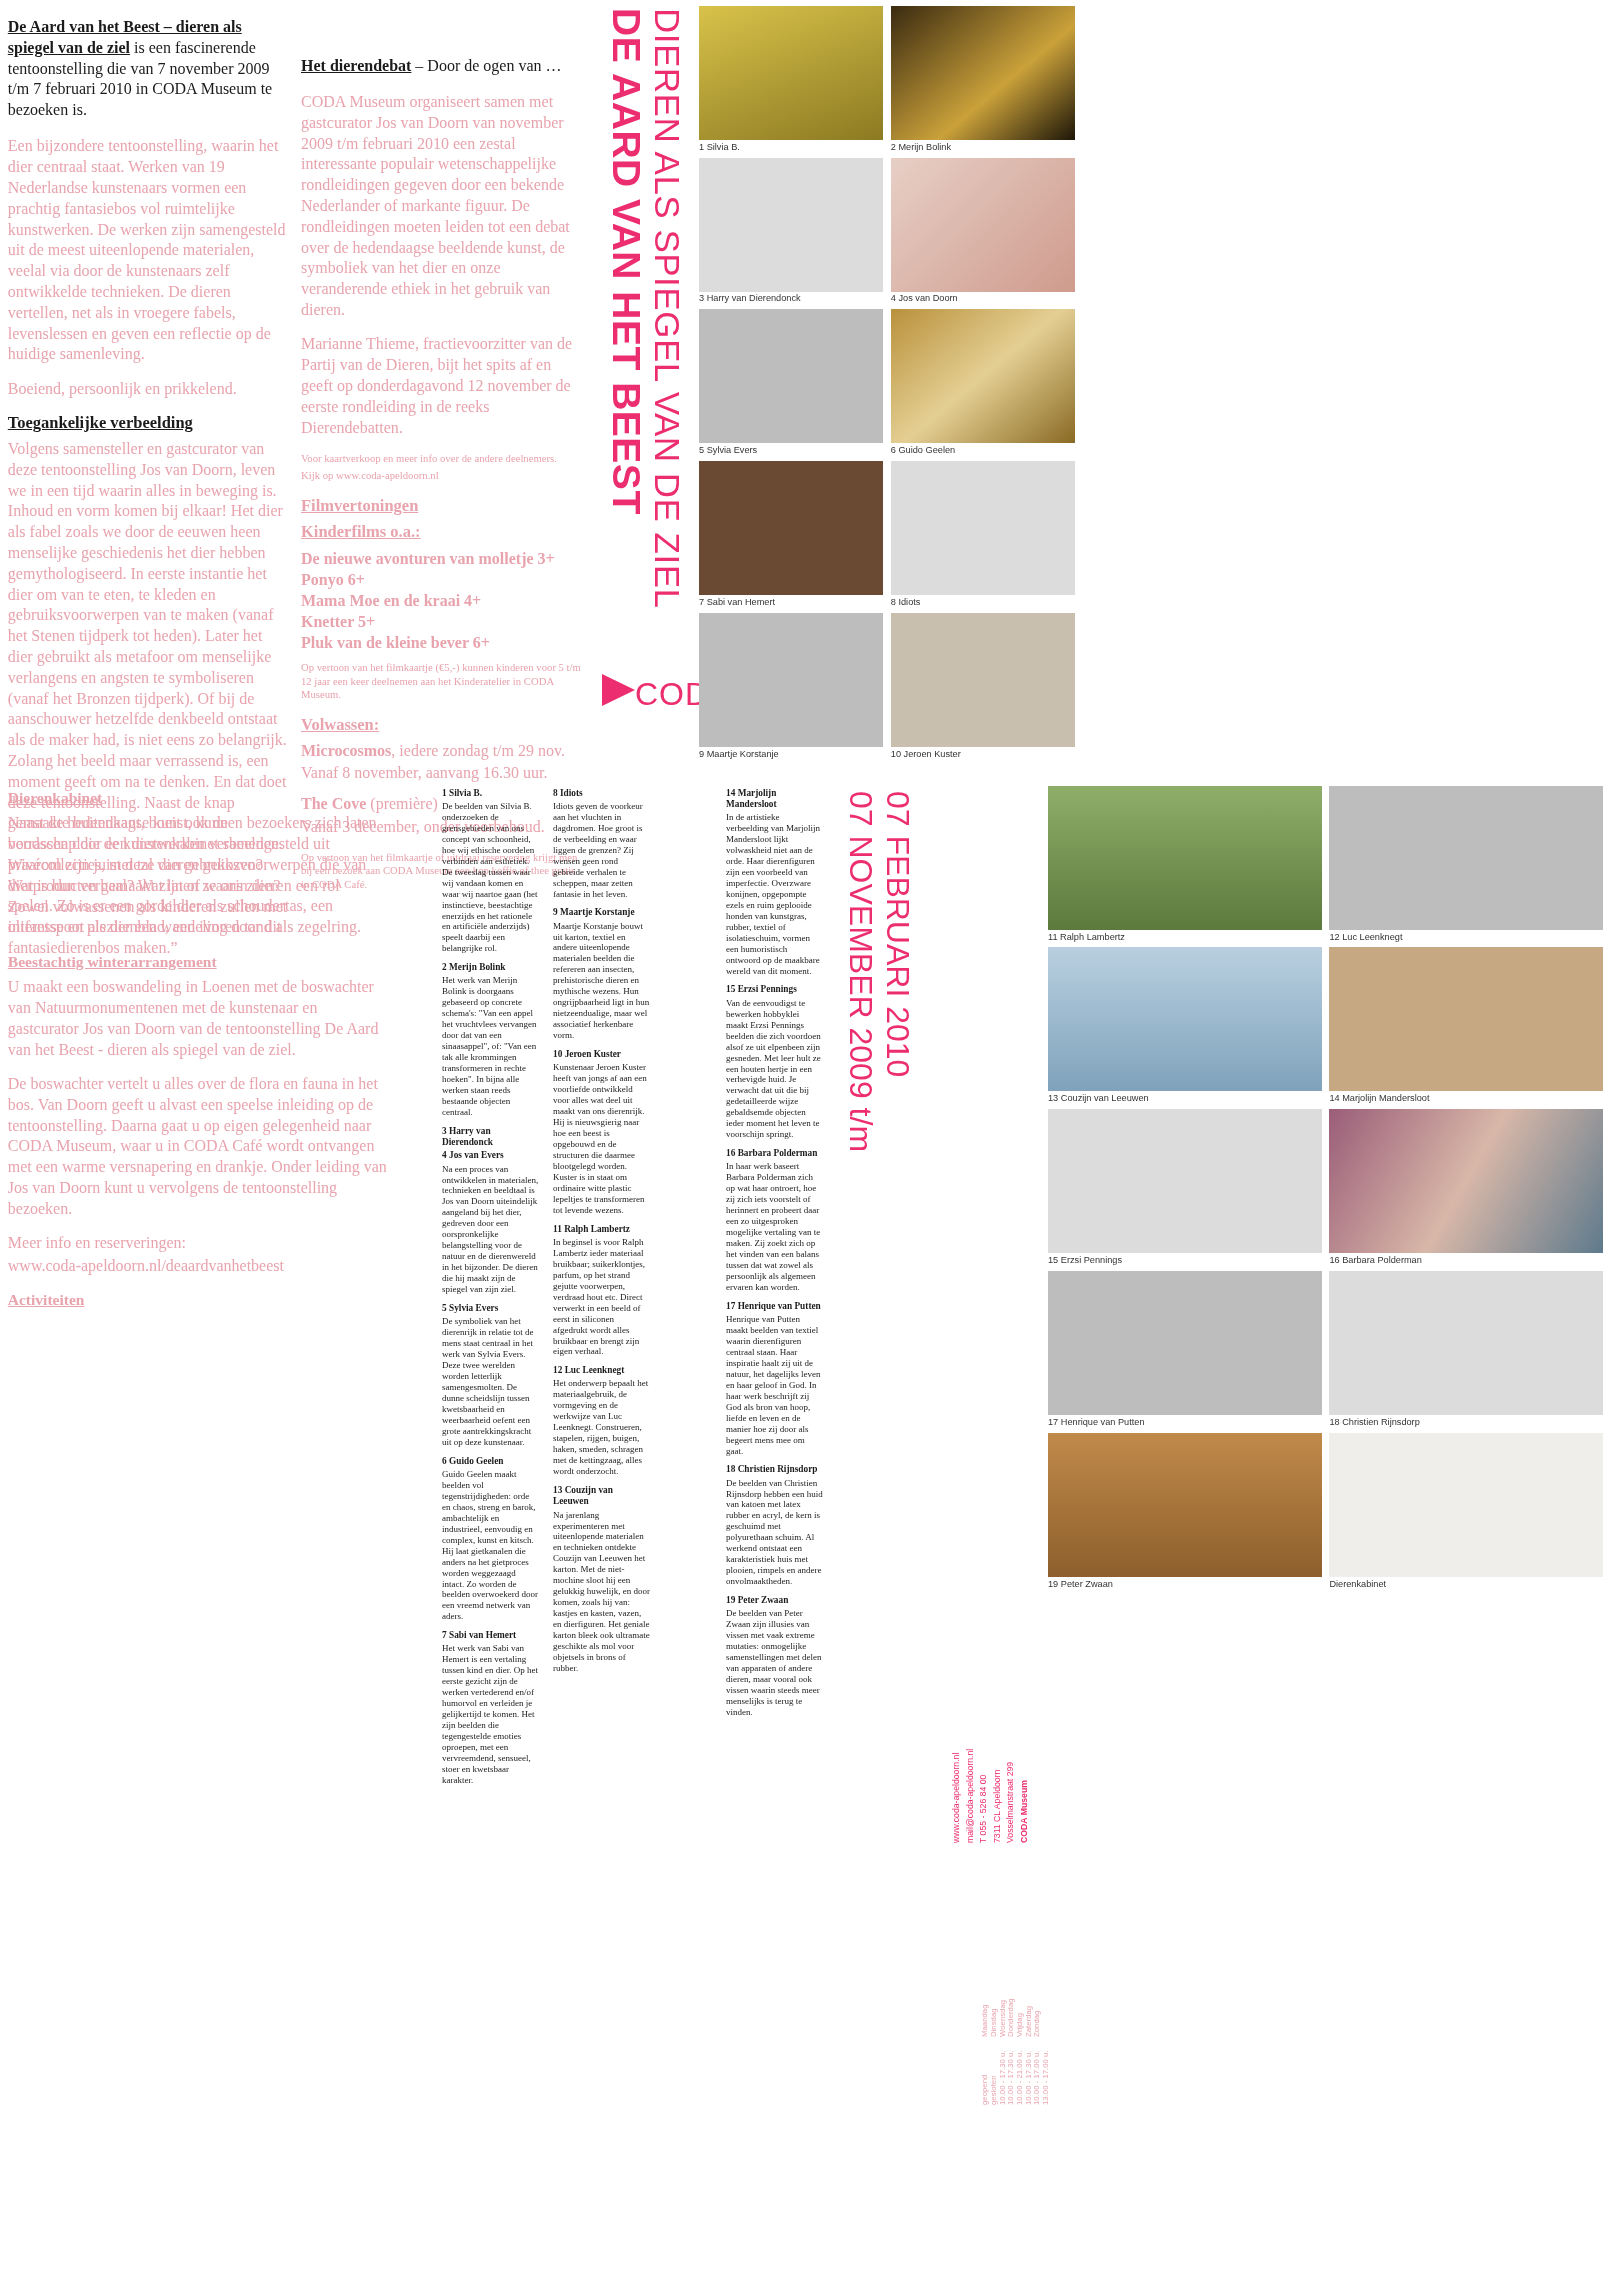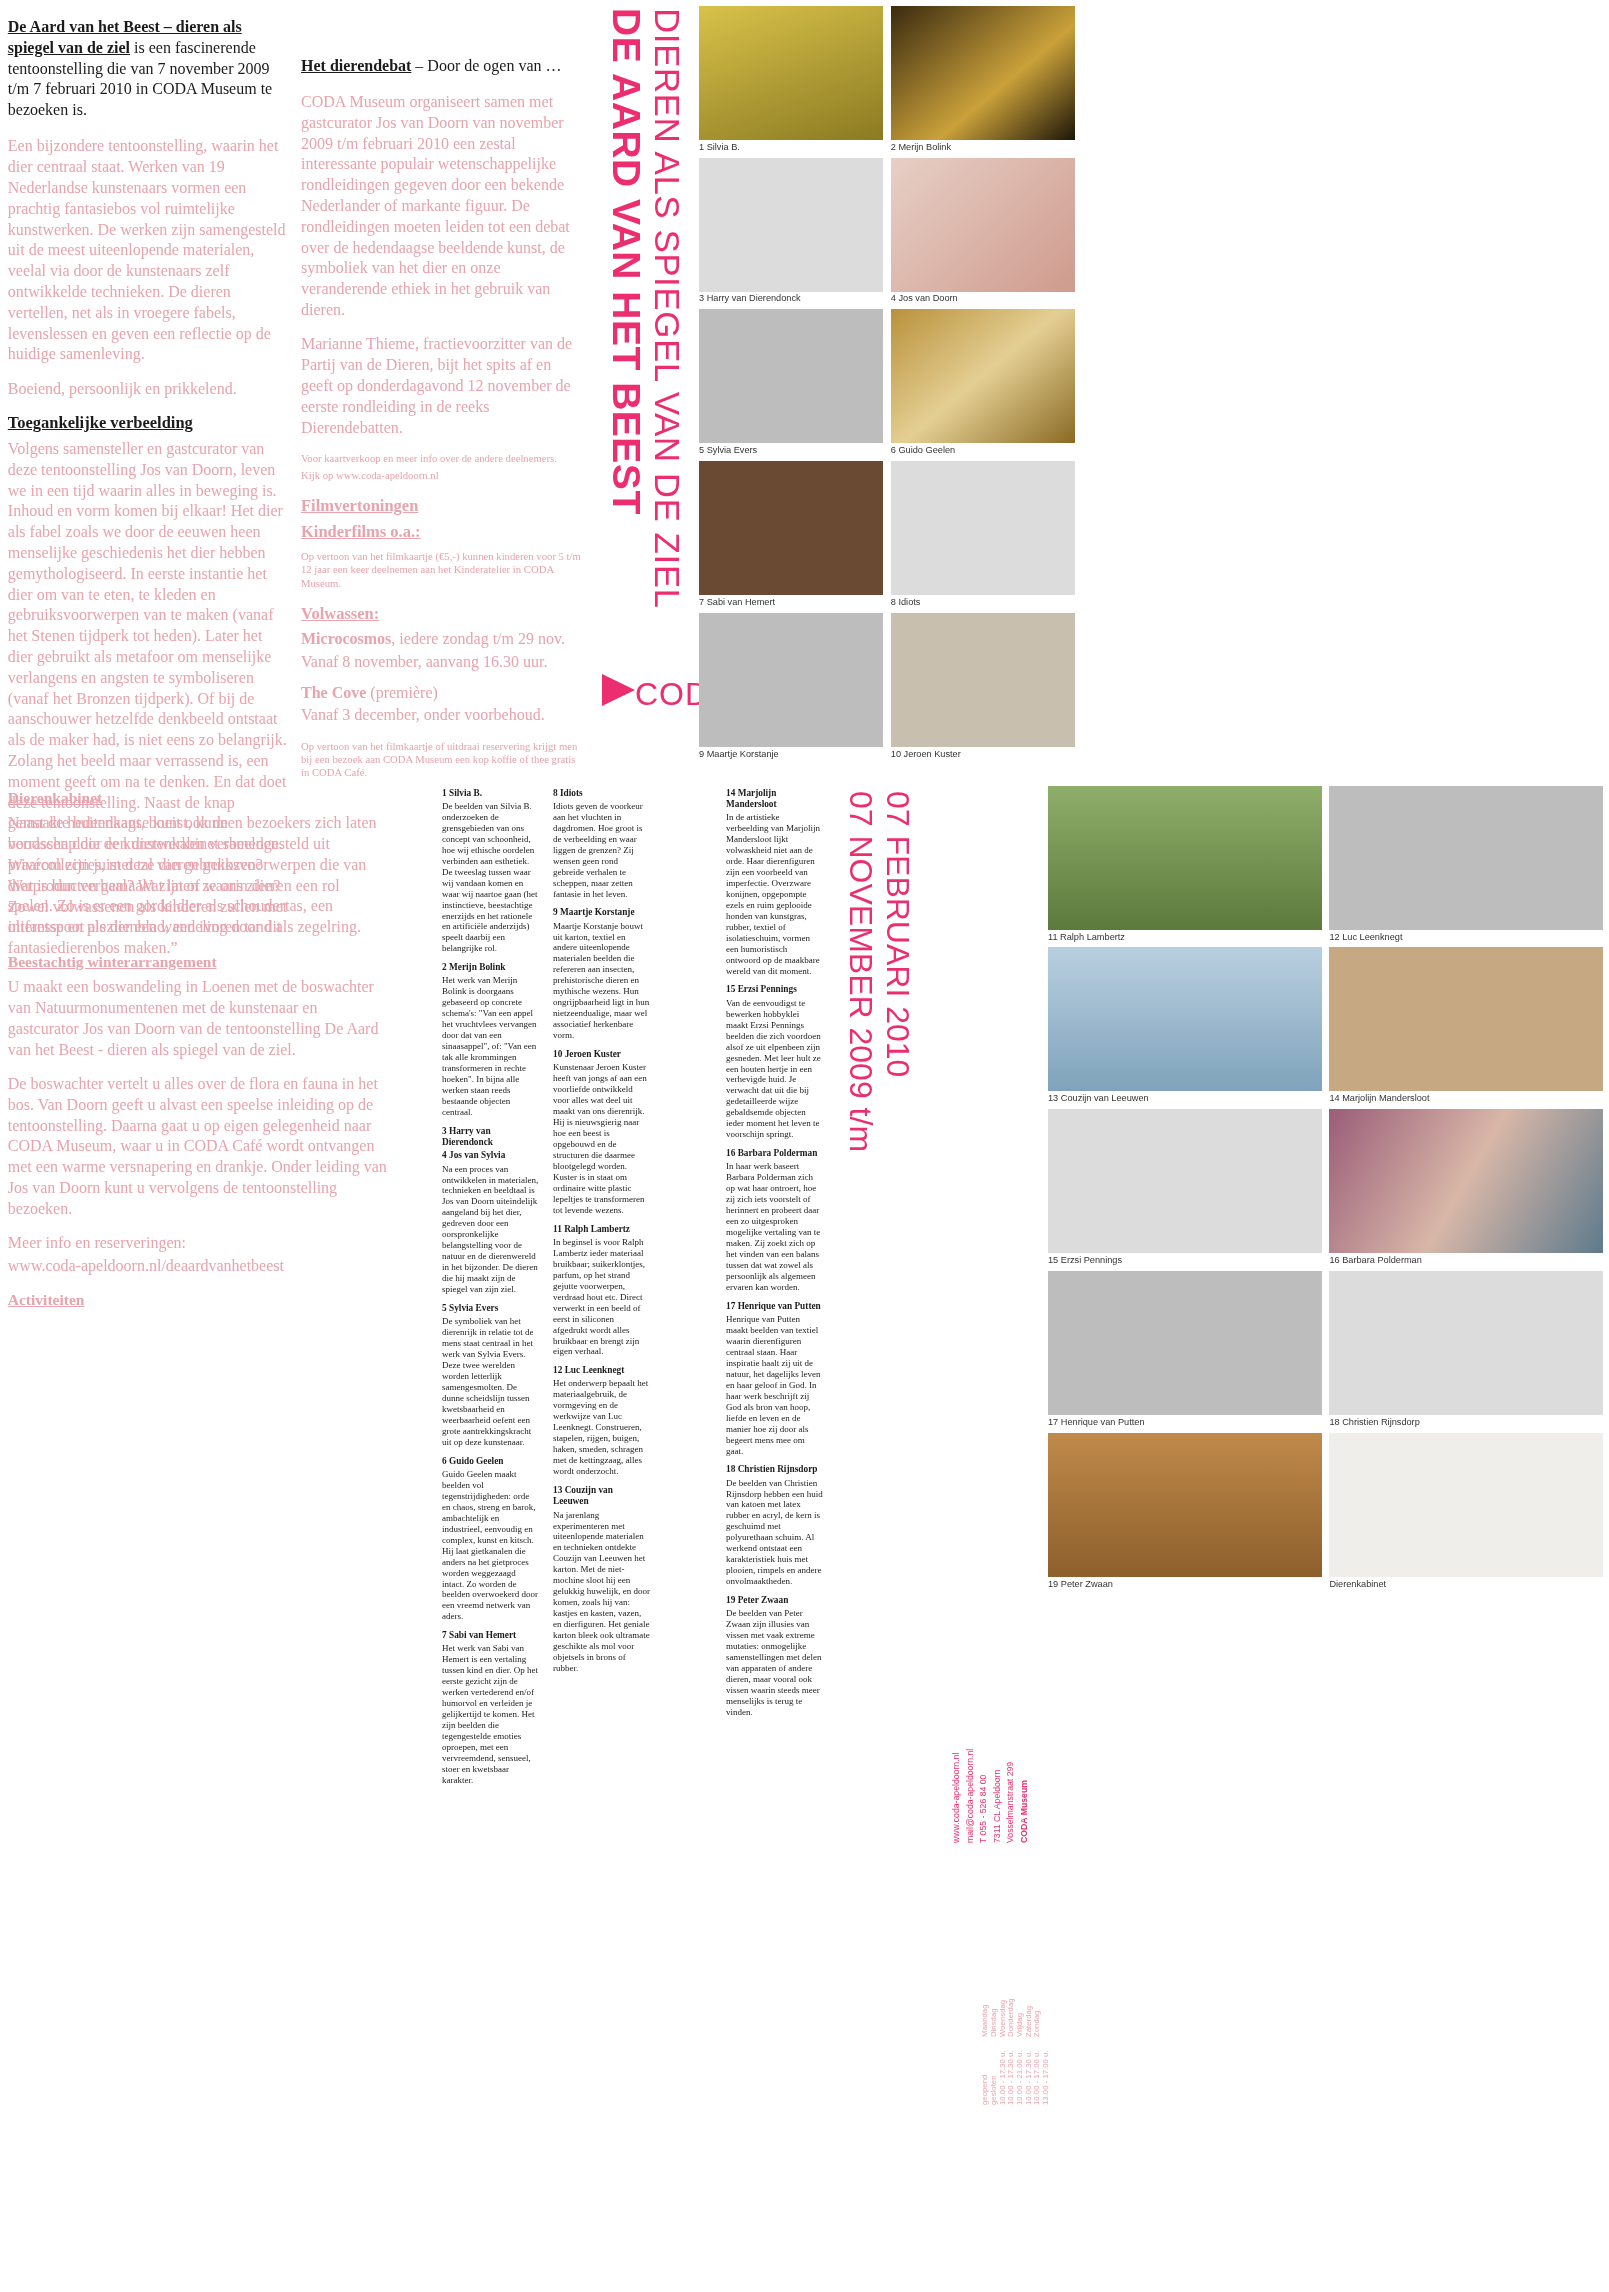--- a/index.html
+++ b/index.html
@@ -152,20 +152,27 @@
         <span class="u">Het dierendebat</span><span> – Door de ogen van …</span>
       </p>
       <p class="para">CODA Museum organiseert samen met gastcurator Jos van Doorn van november 2009 t/m februari 2010 een zestal interessante populair wetenschappelijke rondleidingen gegeven door een bekende Nederlander of markante figuur. De rondleidingen moeten leiden tot een debat over de hedendaagse beeldende kunst, de symboliek van het dier en onze veranderende ethiek in het gebruik van dieren.</p>
       <p class="para">Marianne Thieme, fractievoorzitter van de Partij van de Dieren, bijt het spits af en geeft op donderdagavond 12 november de eerste rondleiding in de reeks Dierendebatten.</p>
       <p class="para small">Voor kaartverkoop en meer info over de andere deelnemers.</p>
       <p class="para small" style="margin-top:-9.7px">Kijk op www.coda-apeldoorn.nl</p>
 
       <div class="hd">Filmvertoningen</div>
 
       <div class="hd">Kinderfilms o.a.:</div>
+      <div class="filmlist">
+        <div>De nieuwe avonturen van molletje 3+</div>
+        <div>Ponyo 6+</div>
+        <div>Mama Moe en de kraai 4+</div>
+        <div>Knetter 5+</div>
+        <div>Pluk van de kleine bever 6+</div>
+      </div>
       <p class="para small" style="margin-top:7.8px">Op vertoon van het filmkaartje (€5,-) kunnen kinderen voor 5 t/m 12 jaar een keer deelnemen aan het Kinderatelier in CODA Museum.</p>
 
       <div class="hd">Volwassen:</div>
       <p class="para" style="margin-bottom:1.9px">
         <span class="b">Microcosmos</span><span>, iedere zondag t/m 29 nov.</span>
       </p>
       <p class="para" style="margin-bottom:9.7px">Vanaf 8 november, aanvang 16.30 uur.</p>
       <p class="para" style="margin-bottom:1.9px">
         <span class="b">The Cove</span><span> (première)</span>
       </p>
@@ -251,21 +258,21 @@
 
       <div class="hd">Activiteiten</div>
     </div>
 
     <div class="micro mc1">
       <h4><span>1</span> <span>Silvia B.</span></h4>
       <p>De beelden van Silvia B. onderzoeken de grensgebieden van ons concept van schoonheid, hoe wij ethische oordelen verbinden aan esthetiek. De tweeslag tussen waar wij vandaan komen en waar wij naartoe gaan (het instinctieve, beestachtige enerzijds en het rationele en artificiële anderzijds) speelt daarbij een belangrijke rol.</p>
       <h4><span>2</span> <span>Merijn Bolink</span></h4>
       <p>Het werk van Merijn Bolink is doorgaans gebaseerd op concrete schema's: "Van een appel het vruchtvlees vervangen door dat van een sinaasappel", of: "Van een tak alle krommingen transformeren in rechte hoeken". In bijna alle werken staan reeds bestaande objecten centraal.</p>
       <h4><span>3</span> <span>Harry van Dierendonck</span></h4>
-      <h4><span>4</span> <span>Jos van Sylvia</span></h4>
+      <h4><span>4</span> <span>Jos van Evers</span></h4>
       <p>Na een proces van ontwikkelen in materialen, technieken en beeldtaal is Jos van Doorn uiteindelijk aangeland bij het dier, gedreven door een oorspronkelijke belangstelling voor de natuur en de dierenwereld in het bijzonder. De dieren die hij maakt zijn de spiegel van zijn ziel.</p>
       <h4><span>5</span> <span>Sylvia Evers</span></h4>
       <p>De symboliek van het dierenrijk in relatie tot de mens staat centraal in het werk van Sylvia Evers. Deze twee werelden worden letterlijk samengesmolten. De dunne scheidslijn tussen kwetsbaarheid en weerbaarheid oefent een grote aantrekkingskracht uit op deze kunstenaar.</p>
       <h4><span>6</span> <span>Guido Geelen</span></h4>
       <p>Guido Geelen maakt beelden vol tegenstrijdigheden: orde en chaos, streng en barok, ambachtelijk en industrieel, eenvoudig en complex, kunst en kitsch. Hij laat gietkanalen die anders na het gietproces worden weggezaagd intact. Zo worden de beelden overwoekerd door een vreemd netwerk van aders.</p>
       <h4><span>7</span> <span>Sabi van Hemert</span></h4>
       <p>Het werk van Sabi van Hemert is een vertaling tussen kind en dier. Op het eerste gezicht zijn de werken vertederend en/of humorvol en verleiden je gelijkertijd te komen. Het zijn beelden die tegengestelde emoties oproepen, met een vervreemdend, sensueel, stoer en kwetsbaar karakter.</p>
     </div>
 
     <div class="micro mc2">

